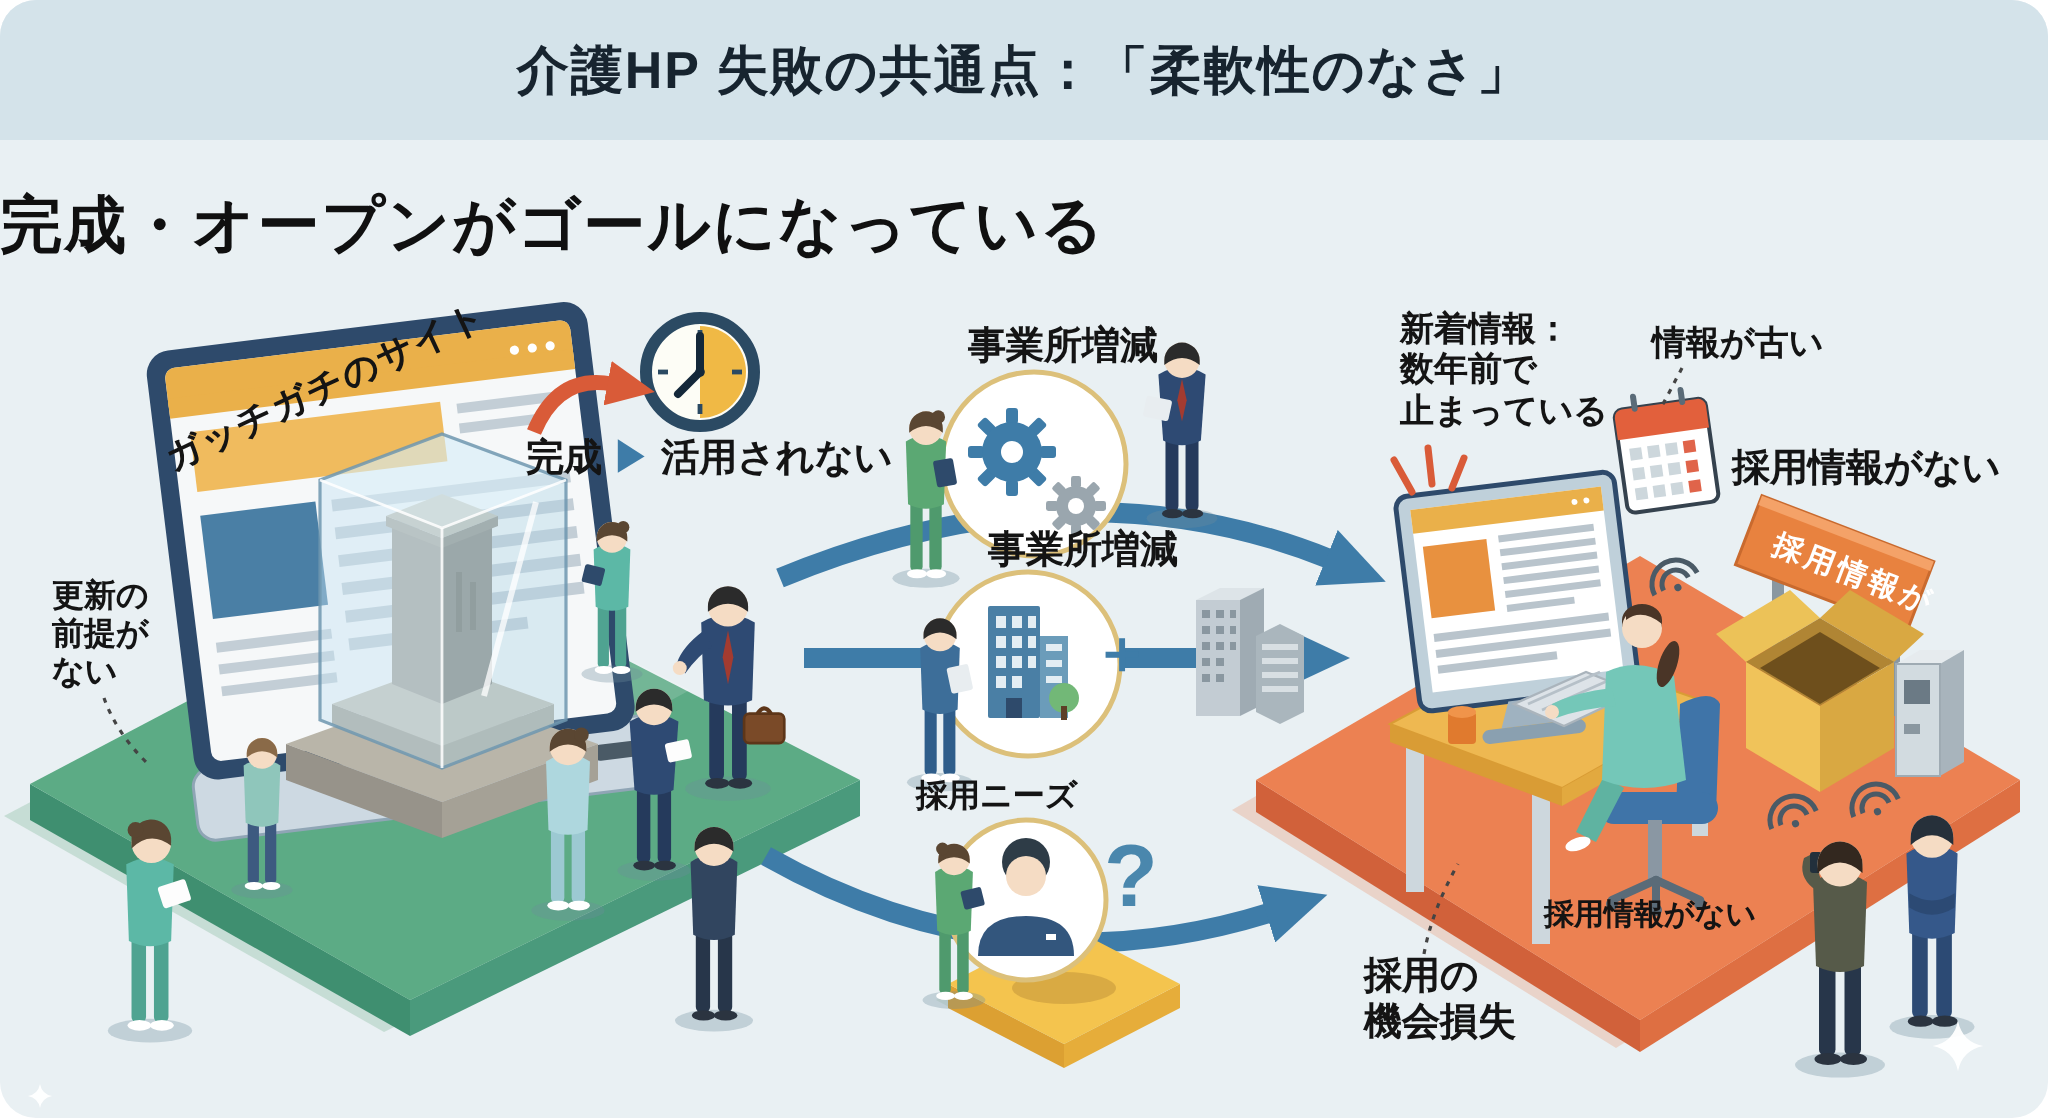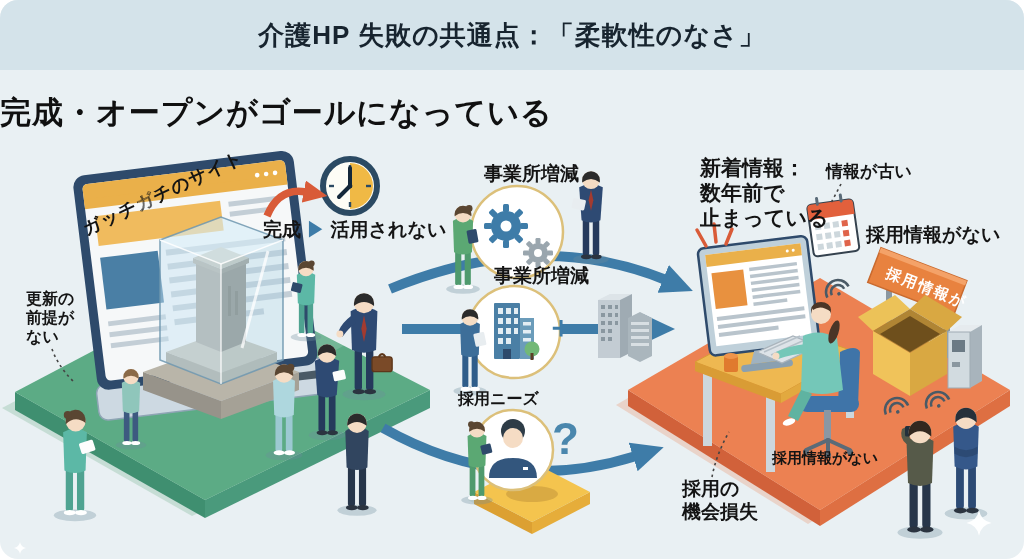--- a/index.html
+++ b/index.html
@@ -539,21 +539,21 @@
     <div>前提が</div>
     <div>ない</div>
   </div>
 
   <div class="lbl" style="left:484px;top:163px;font-size:19px;">事業所増減</div>
   <div class="lbl" style="left:494px;top:265px;font-size:19px;text-align:center;">事業所増減</div>
   <div class="lbl blue" style="left:546px;top:309px;font-size:30px;">＋</div>
   <div class="lbl" style="left:458px;top:389px;font-size:16px;">採用ニーズ</div>
   <div class="lbl" style="left:552px;top:413px;font-size:44px;color:#4a87ad;">?</div>
 
-  <div class="lbl" style="left:700px;top:155px;font-size:21px;">
+  <div class="lbl" style="left:700px;top:155px;font-size:17px;">
     <div>新着情報：</div>
     <div>数年前で</div>
     <div>止まっている</div>
   </div>
   <div class="lbl" style="left:826px;top:162px;font-size:17px;">情報が古い</div>
   <div class="lbl" style="left:866px;top:224px;font-size:19px;">採用情報がない</div>
   <div class="lbl sign-text" style="left:890px;top:264px;">採用情報が</div>
   <div class="lbl" style="left:772px;top:449px;font-size:15px;">採用情報がない</div>
   <div class="lbl" style="left:682px;top:478px;font-size:19px;">
     <div>採用の</div>

